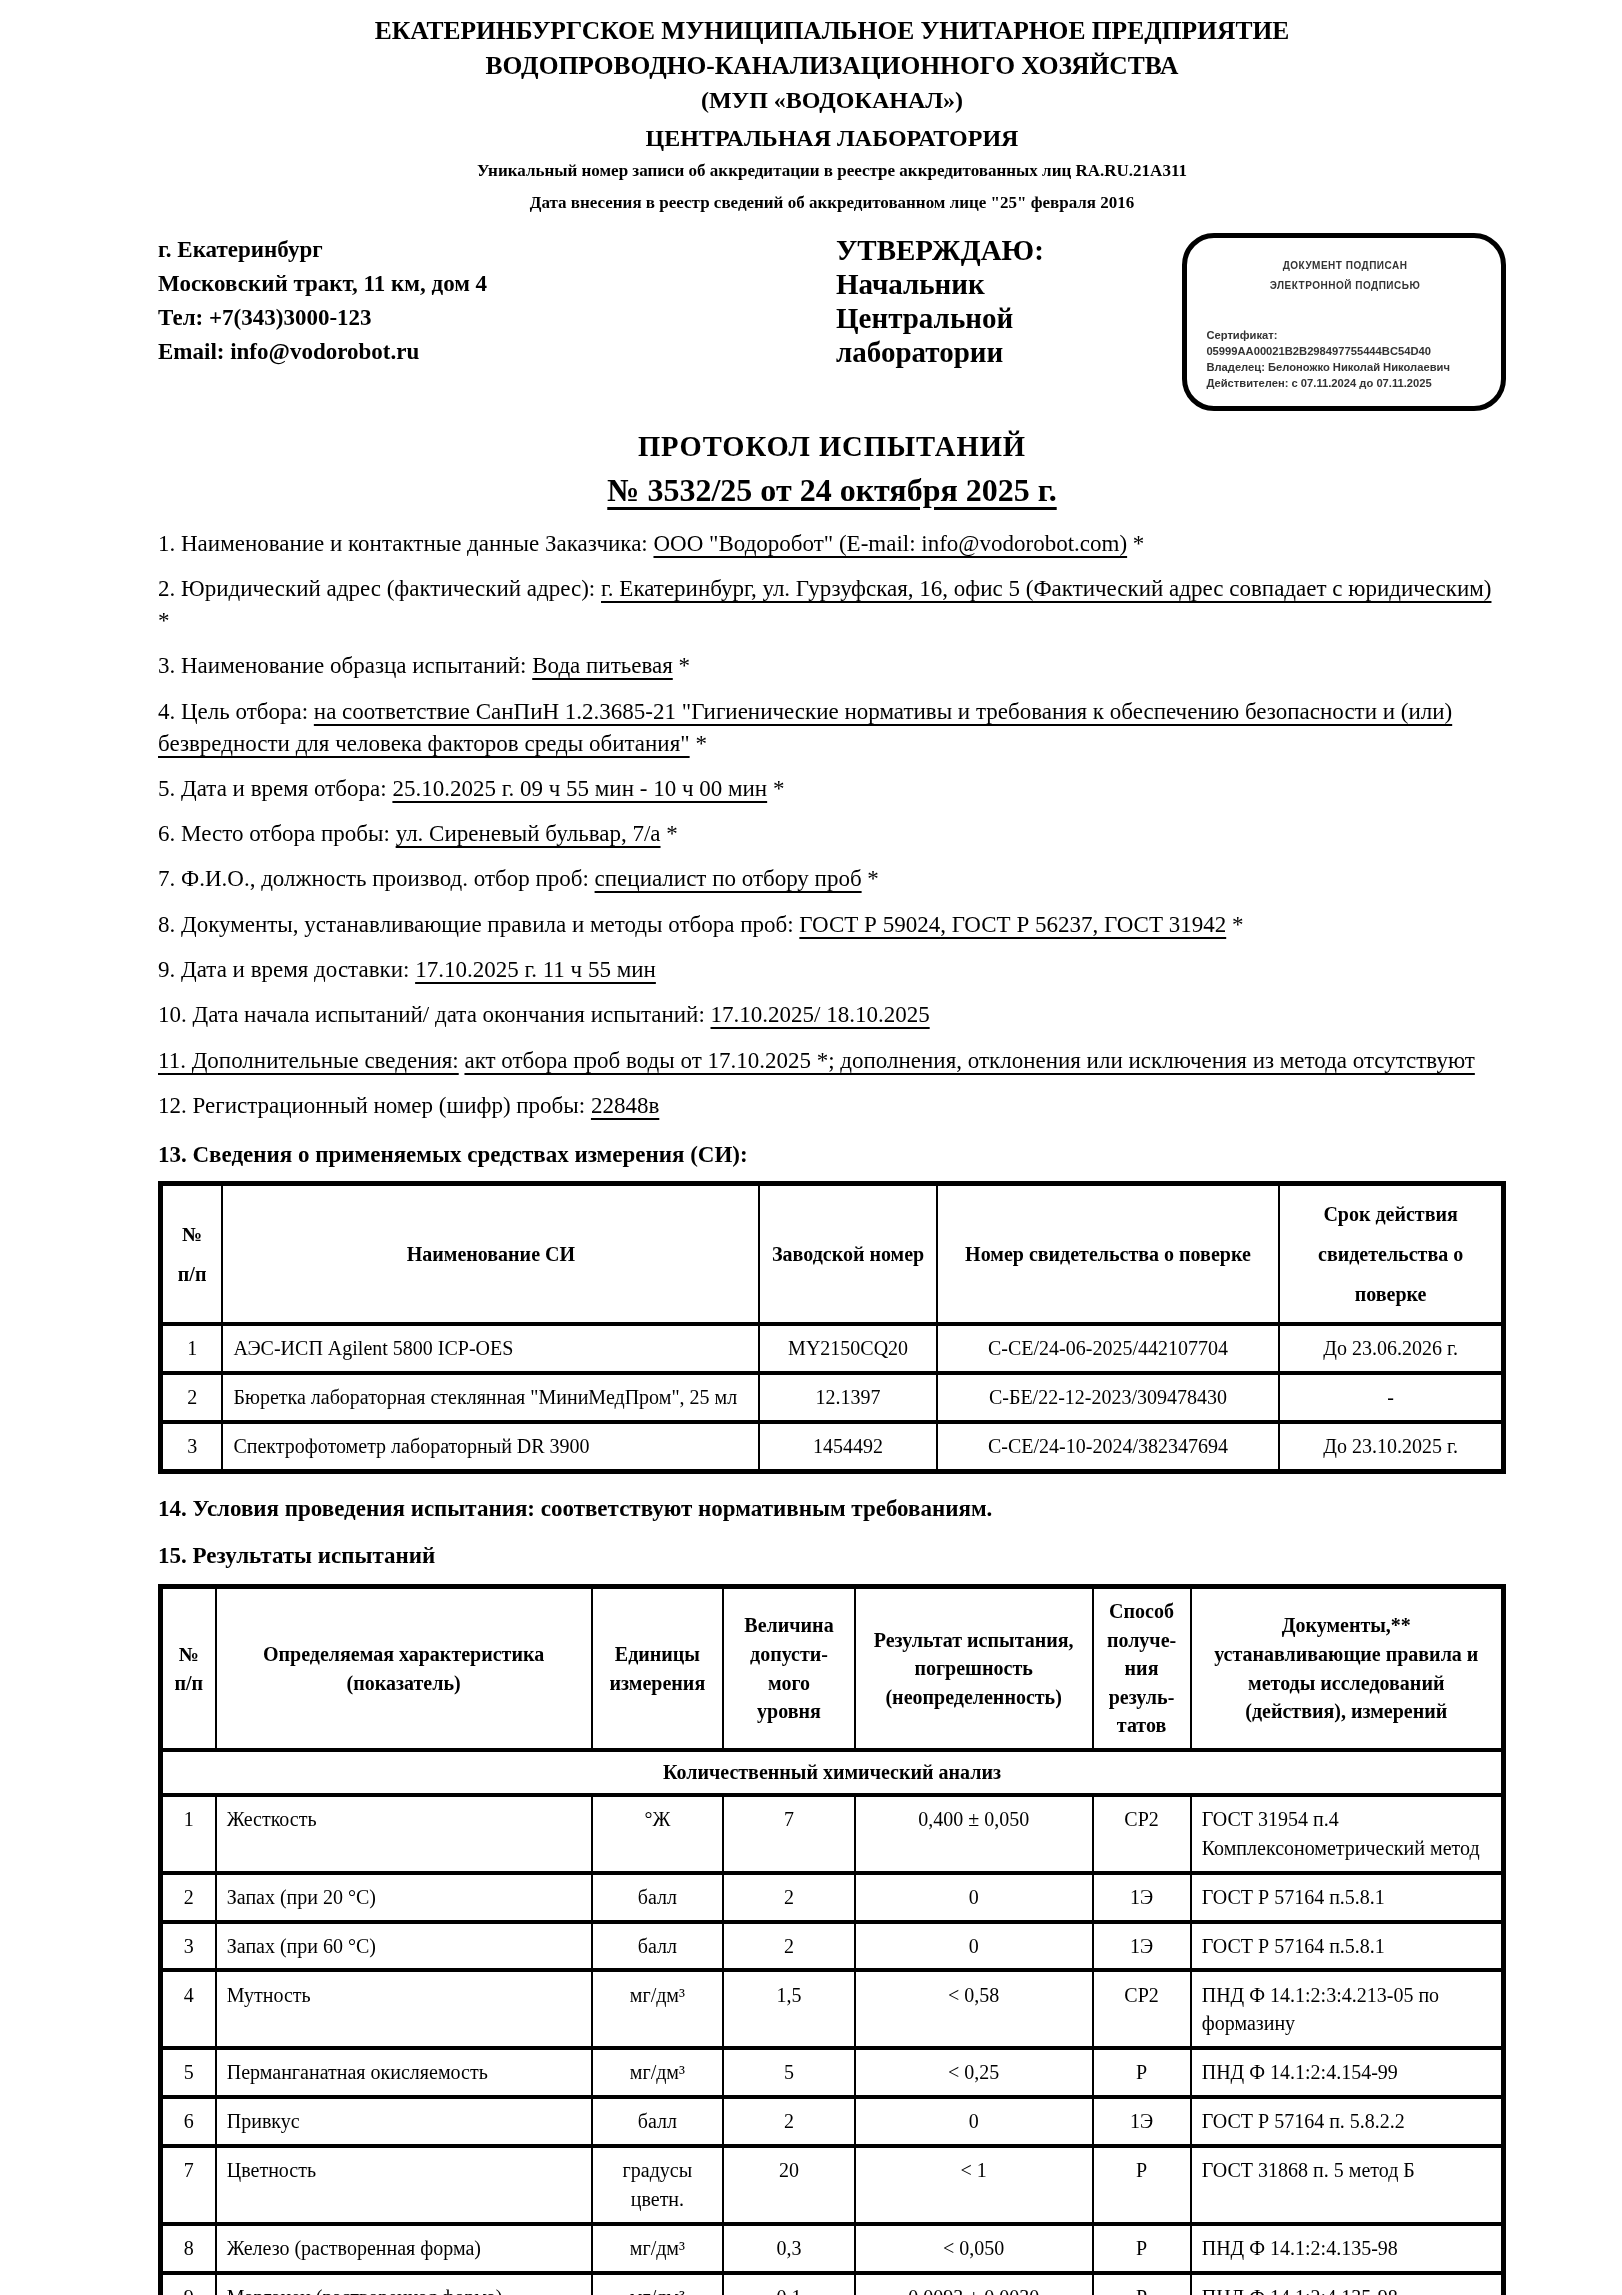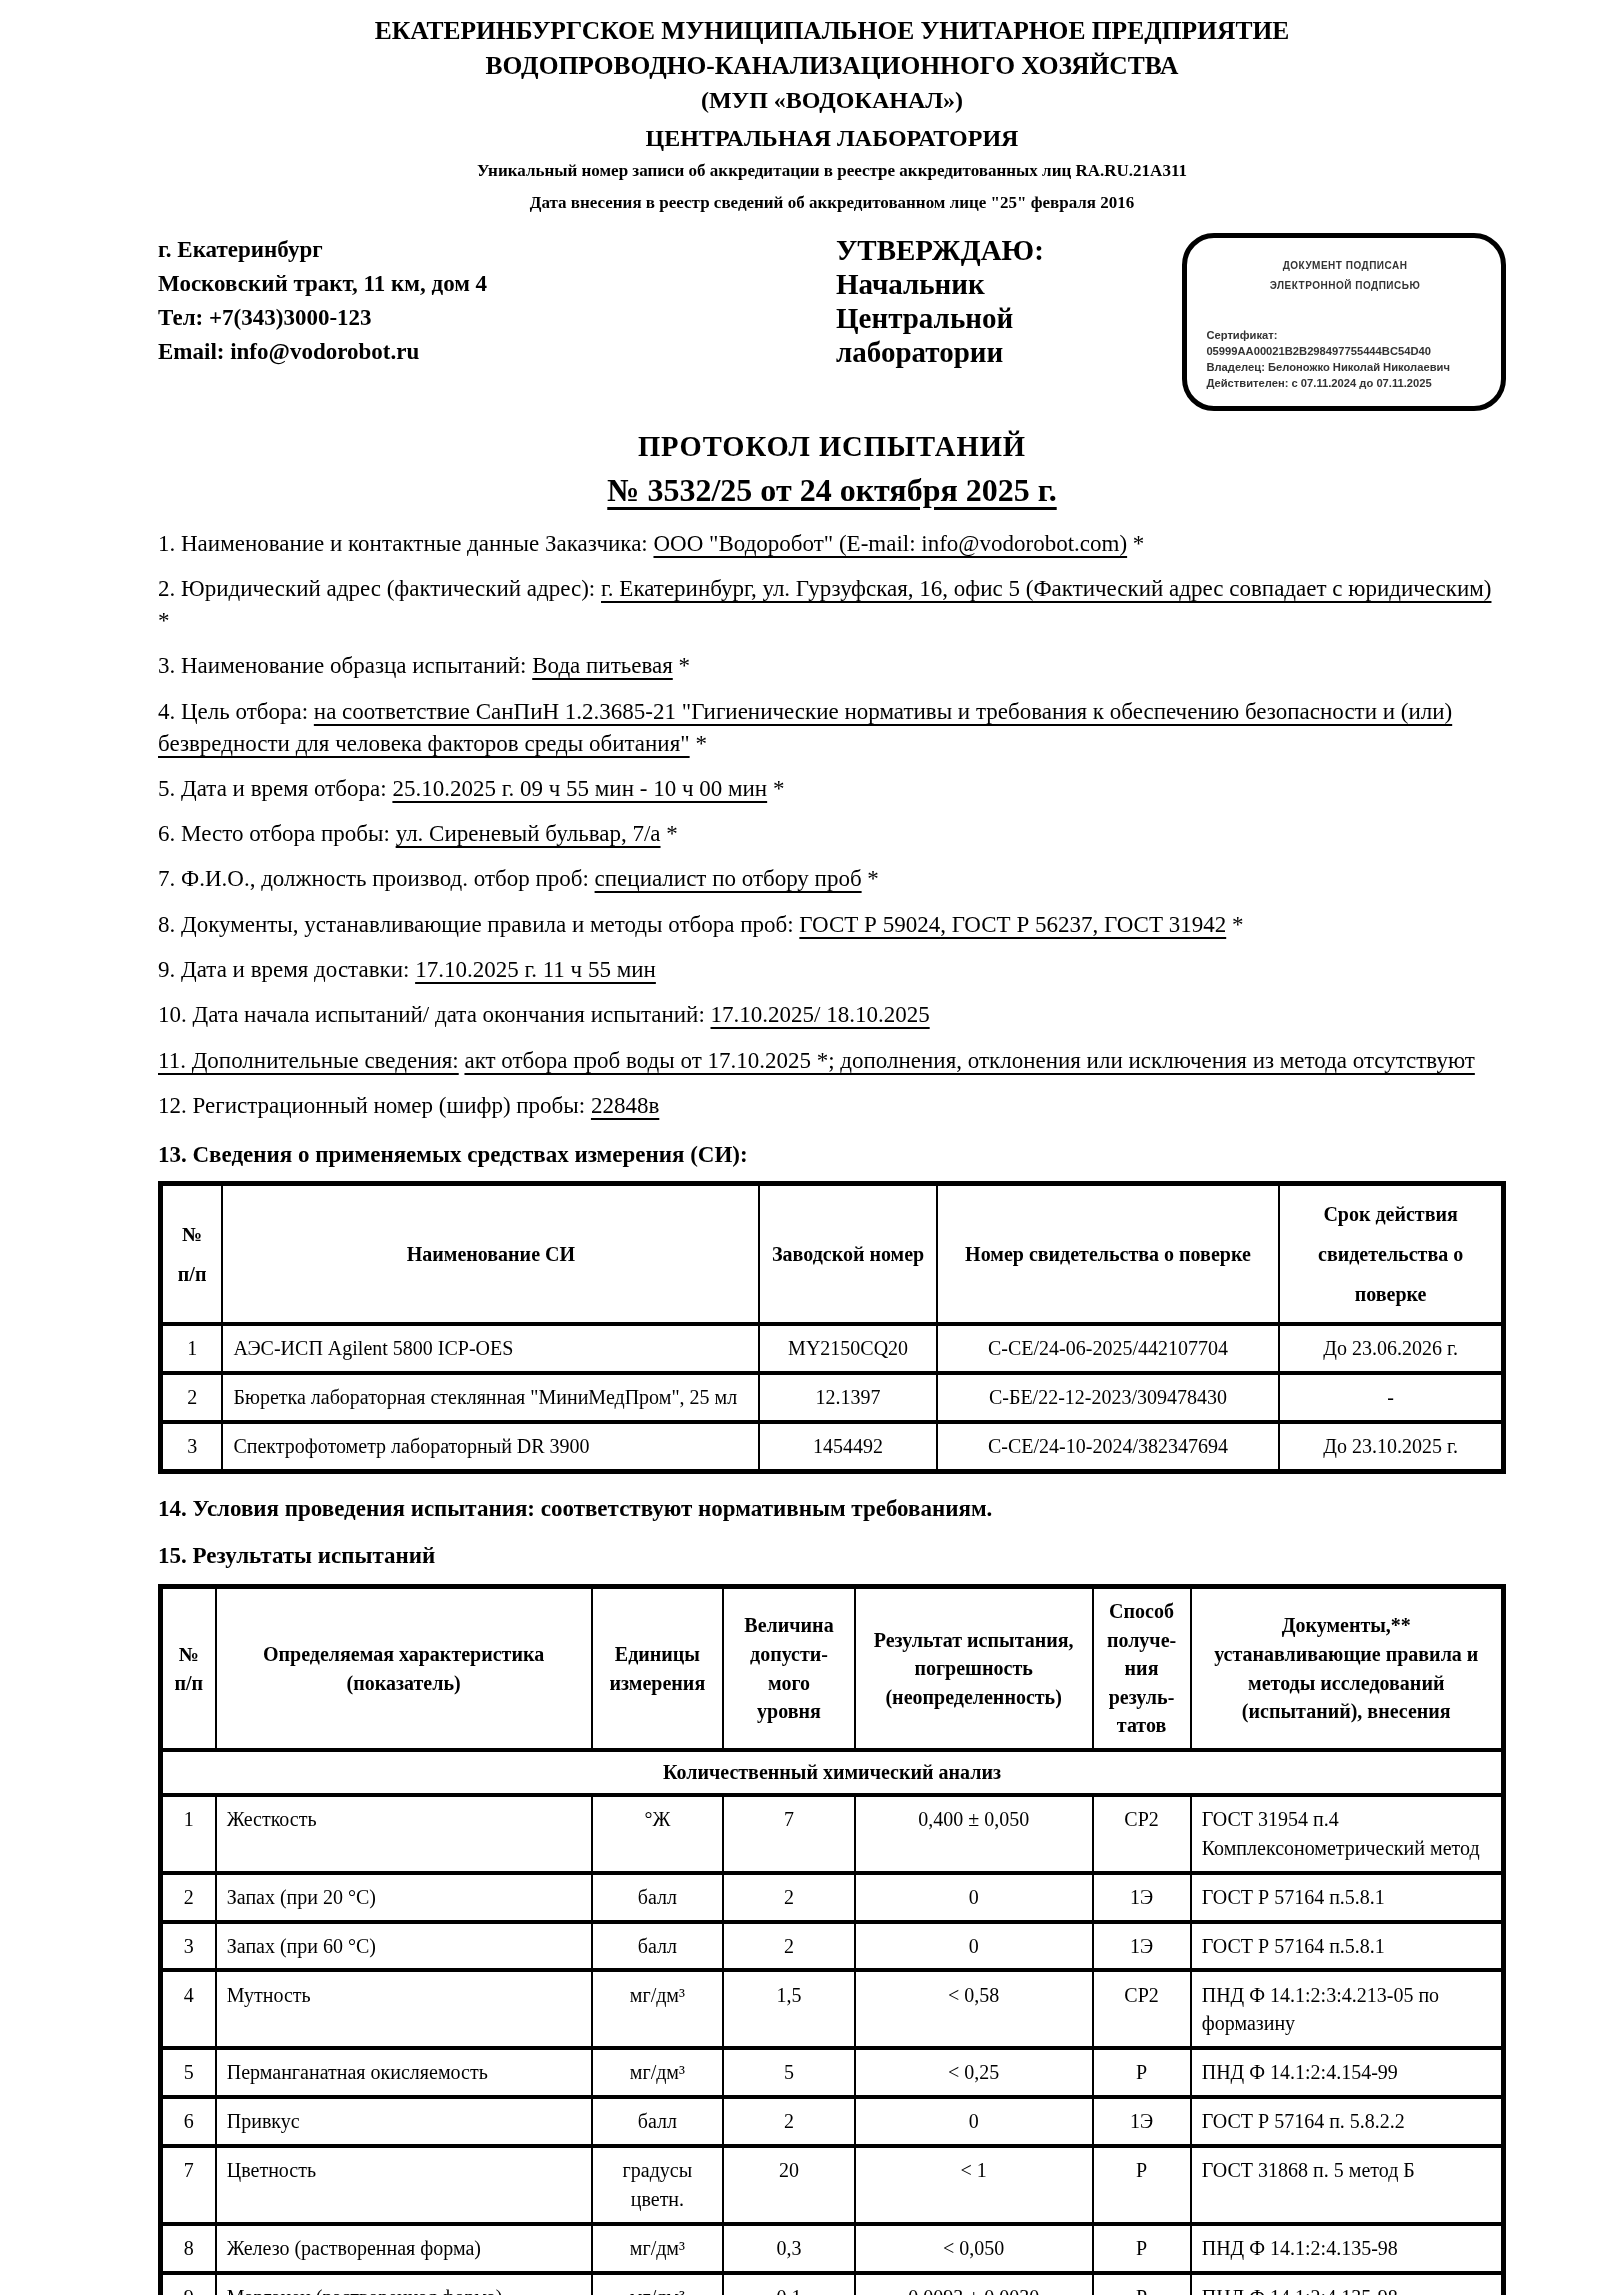--- a/index.html
+++ b/index.html
@@ -197,21 +197,21 @@
         <col style="width:23.3%">
     </colgroup>
     <thead>
       <tr>
         <th>№ п/п</th>
         <th>Определяемая характеристика (показатель)</th>
         <th>Единицы измерения</th>
         <th>Величина допусти- мого уровня</th>
         <th>Результат испытания, погрешность (неопределенность)</th>
         <th>Способ получе- ния резуль- татов</th>
-        <th>Документы,** устанавливающие правила и методы исследований (испытаний), внесения</th>
+        <th>Документы,** устанавливающие правила и методы исследований (действия), измерений</th>
       </tr>
     </thead>
     <tbody>
       <tr class="group-row">
         <td colspan="7">Количественный химический анализ</td>
       </tr>
       <tr>
         <td class="c">1</td>
         <td class="l">Жесткость</td>
         <td class="c">°Ж</td>

